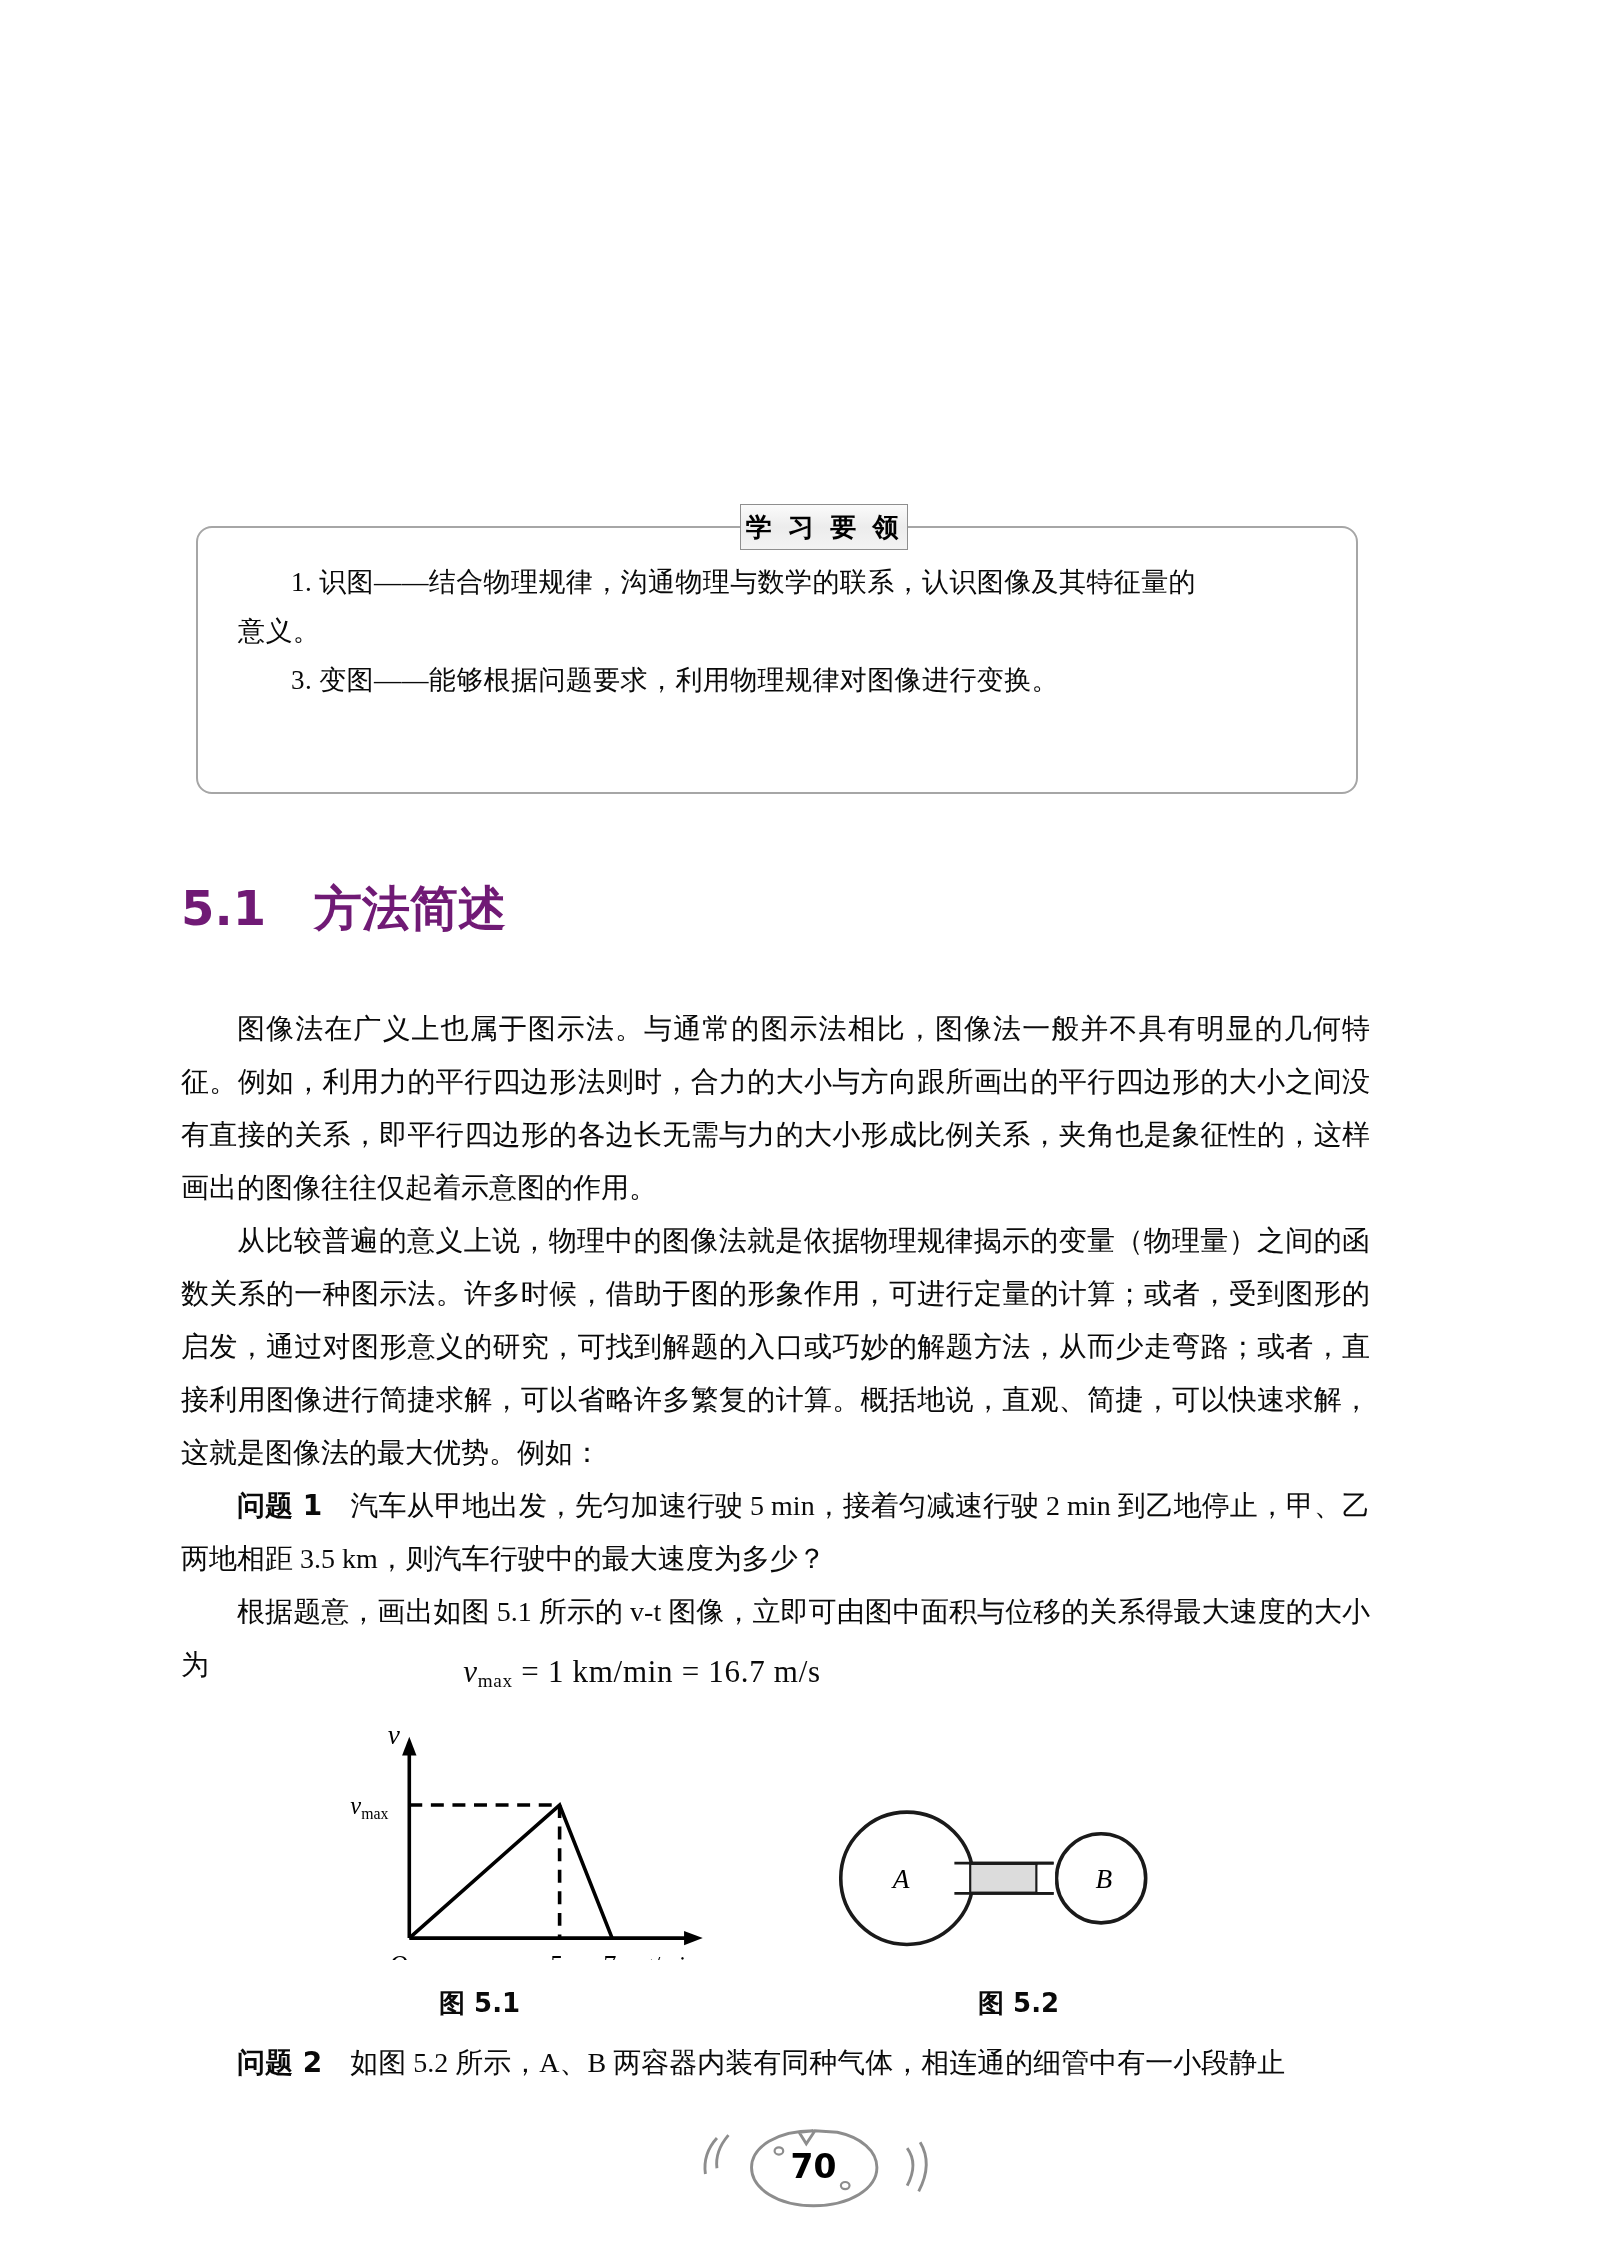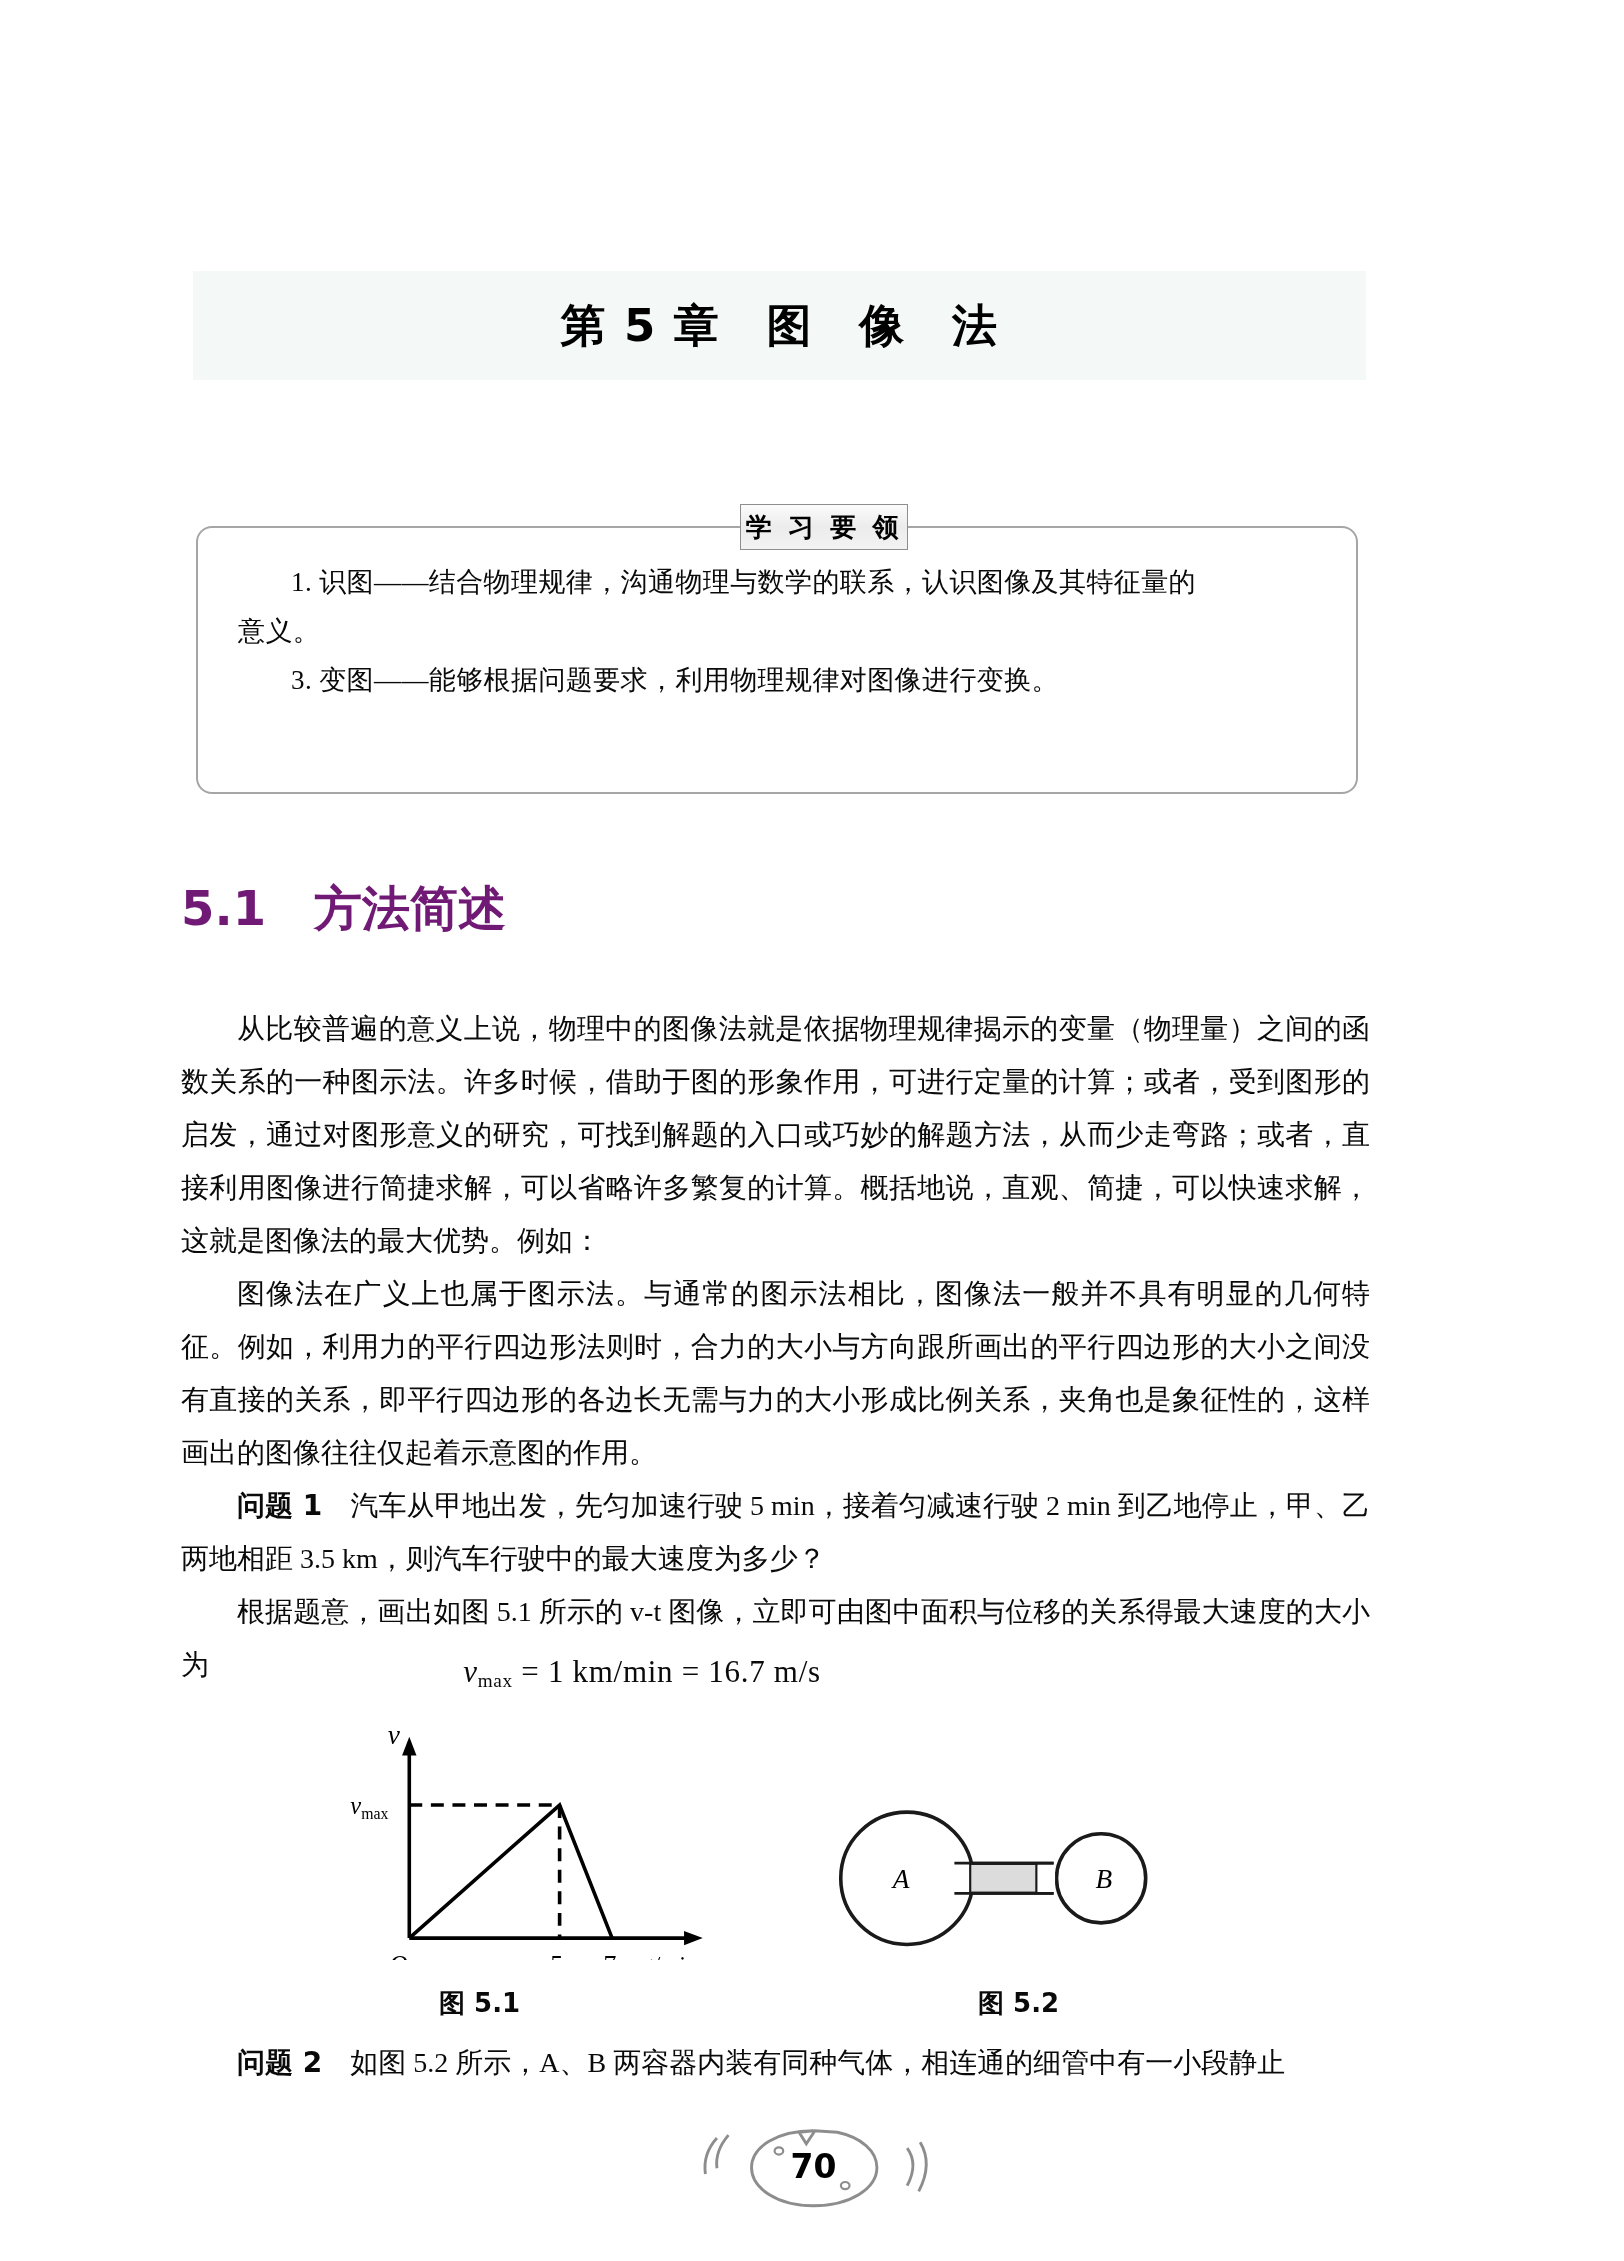--- a/index.html
+++ b/index.html
@@ -191,39 +191,36 @@
     color: #000;
     padding-bottom: 4.3px;
     box-sizing: border-box;
   }
 </style>
 </head>
 <body>
 
 <div class="page">
 
-  <div class="chapter-band">
-    <div class="chapter-title">第 5 章　图　像　法</div>
-  </div>
 
   <div class="keybox"></div>
   <div class="keybox-label">
     <span>学 习 要 领</span>
   </div>
   <div class="keybox-body">
     <p>1. 识图——结合物理规律，沟通物理与数学的联系，认识图像及其特征量的</p>
     <p class="cont">意义。</p>
     <p>3. 变图——能够根据问题要求，利用物理规律对图像进行变换。</p>
   </div>
 
   <div class="section-heading">5.1　方法简述</div>
 
   <div class="body-text">
+    <p>图像法在广义上也属于图示法。与通常的图示法相比，图像法一般并不具有明显的几何特征。例如，利用力的平行四边形法则时，合力的大小与方向跟所画出的平行四边形的大小之间没有直接的关系，即平行四边形的各边长无需与力的大小形成比例关系，夹角也是象征性的，这样画出的图像往往仅起着示意图的作用。</p>
     <p>从比较普遍的意义上说，物理中的图像法就是依据物理规律揭示的变量（物理量）之间的函数关系的一种图示法。许多时候，借助于图的形象作用，可进行定量的计算；或者，受到图形的启发，通过对图形意义的研究，可找到解题的入口或巧妙的解题方法，从而少走弯路；或者，直接利用图像进行简捷求解，可以省略许多繁复的计算。概括地说，直观、简捷，可以快速求解，这就是图像法的最大优势。例如：</p>
-    <p>图像法在广义上也属于图示法。与通常的图示法相比，图像法一般并不具有明显的几何特征。例如，利用力的平行四边形法则时，合力的大小与方向跟所画出的平行四边形的大小之间没有直接的关系，即平行四边形的各边长无需与力的大小形成比例关系，夹角也是象征性的，这样画出的图像往往仅起着示意图的作用。</p>
     <p><span class="lbl">问题 1</span>　<span>汽车从甲地出发，先匀加速行驶 5 min，接着匀减速行驶 2 min 到乙地停止，甲、乙两地相距 3.5 km，则汽车行驶中的最大速度为多少？</span></p>
     <p>根据题意，画出如图 5.1 所示的 v-t 图像，立即可由图中面积与位移的关系得最大速度的大小为</p>
   </div>
 
   <div class="formula">
     <span class="var">v</span><sub>max</sub>
     <span>= 1 km/min = 16.7 m/s</span>
   </div>
 
   <svg class="fig" id="fig51" width="374" height="238" viewBox="0 0 520 330">

